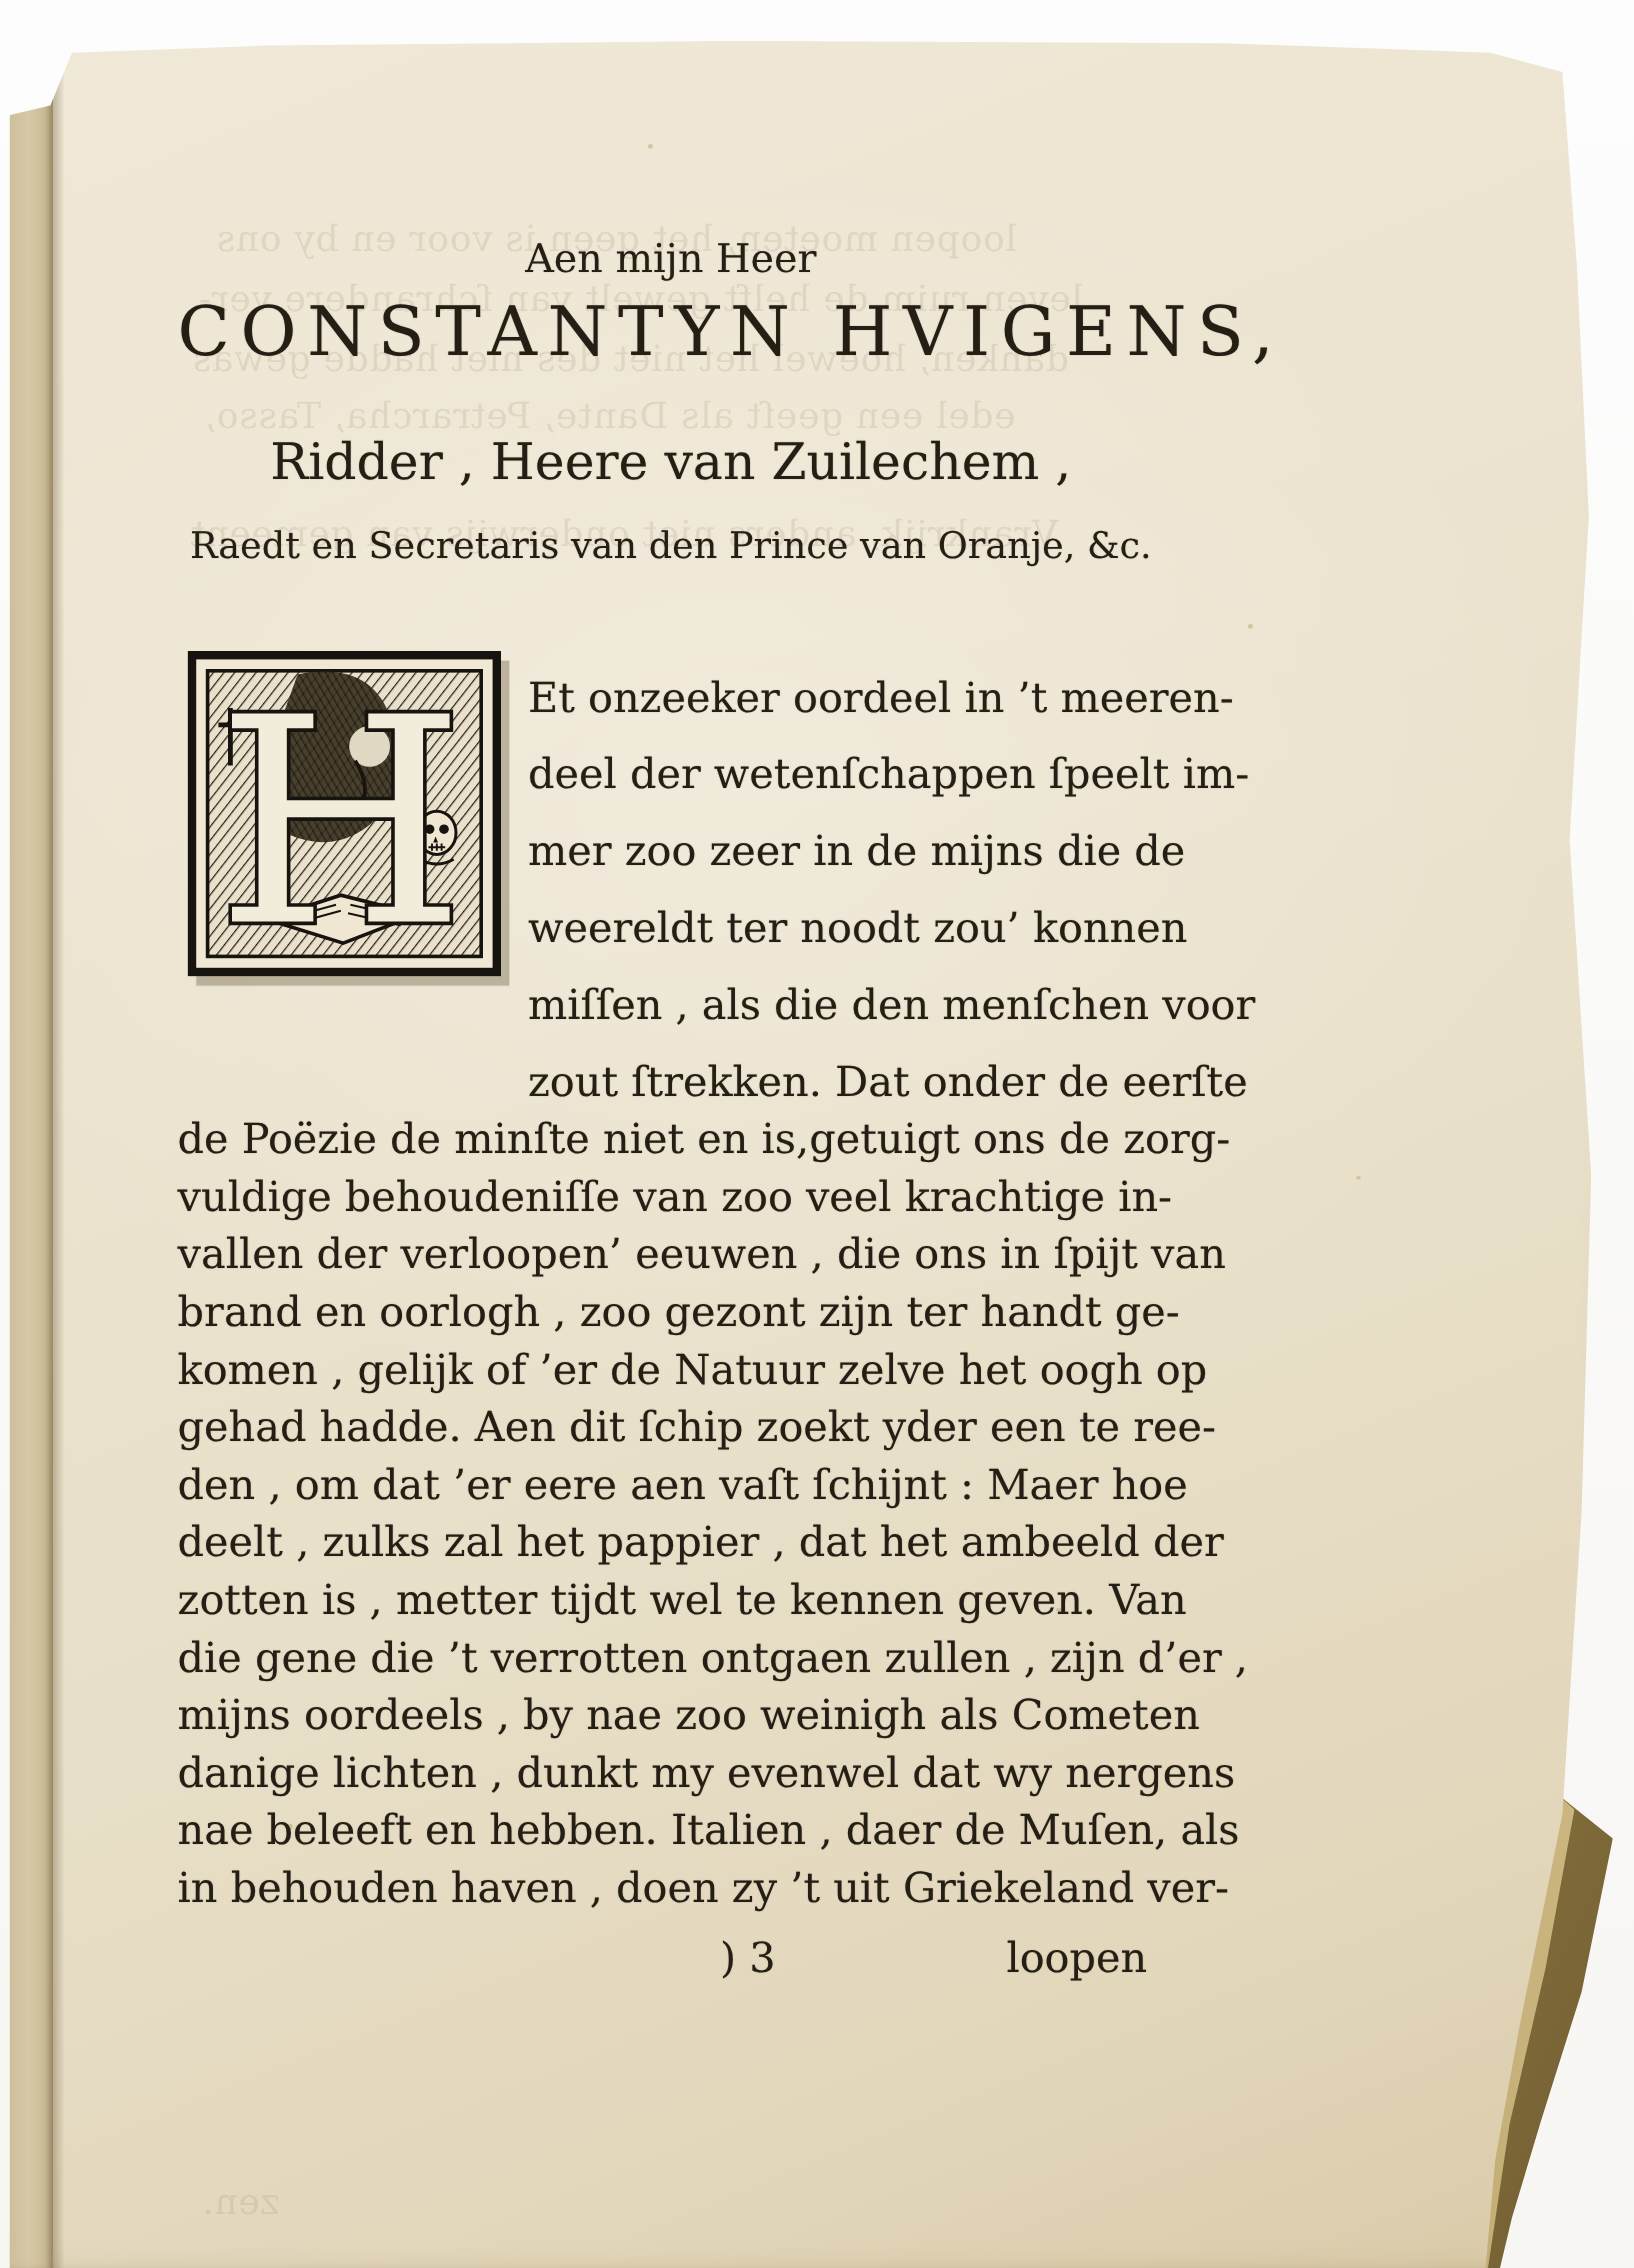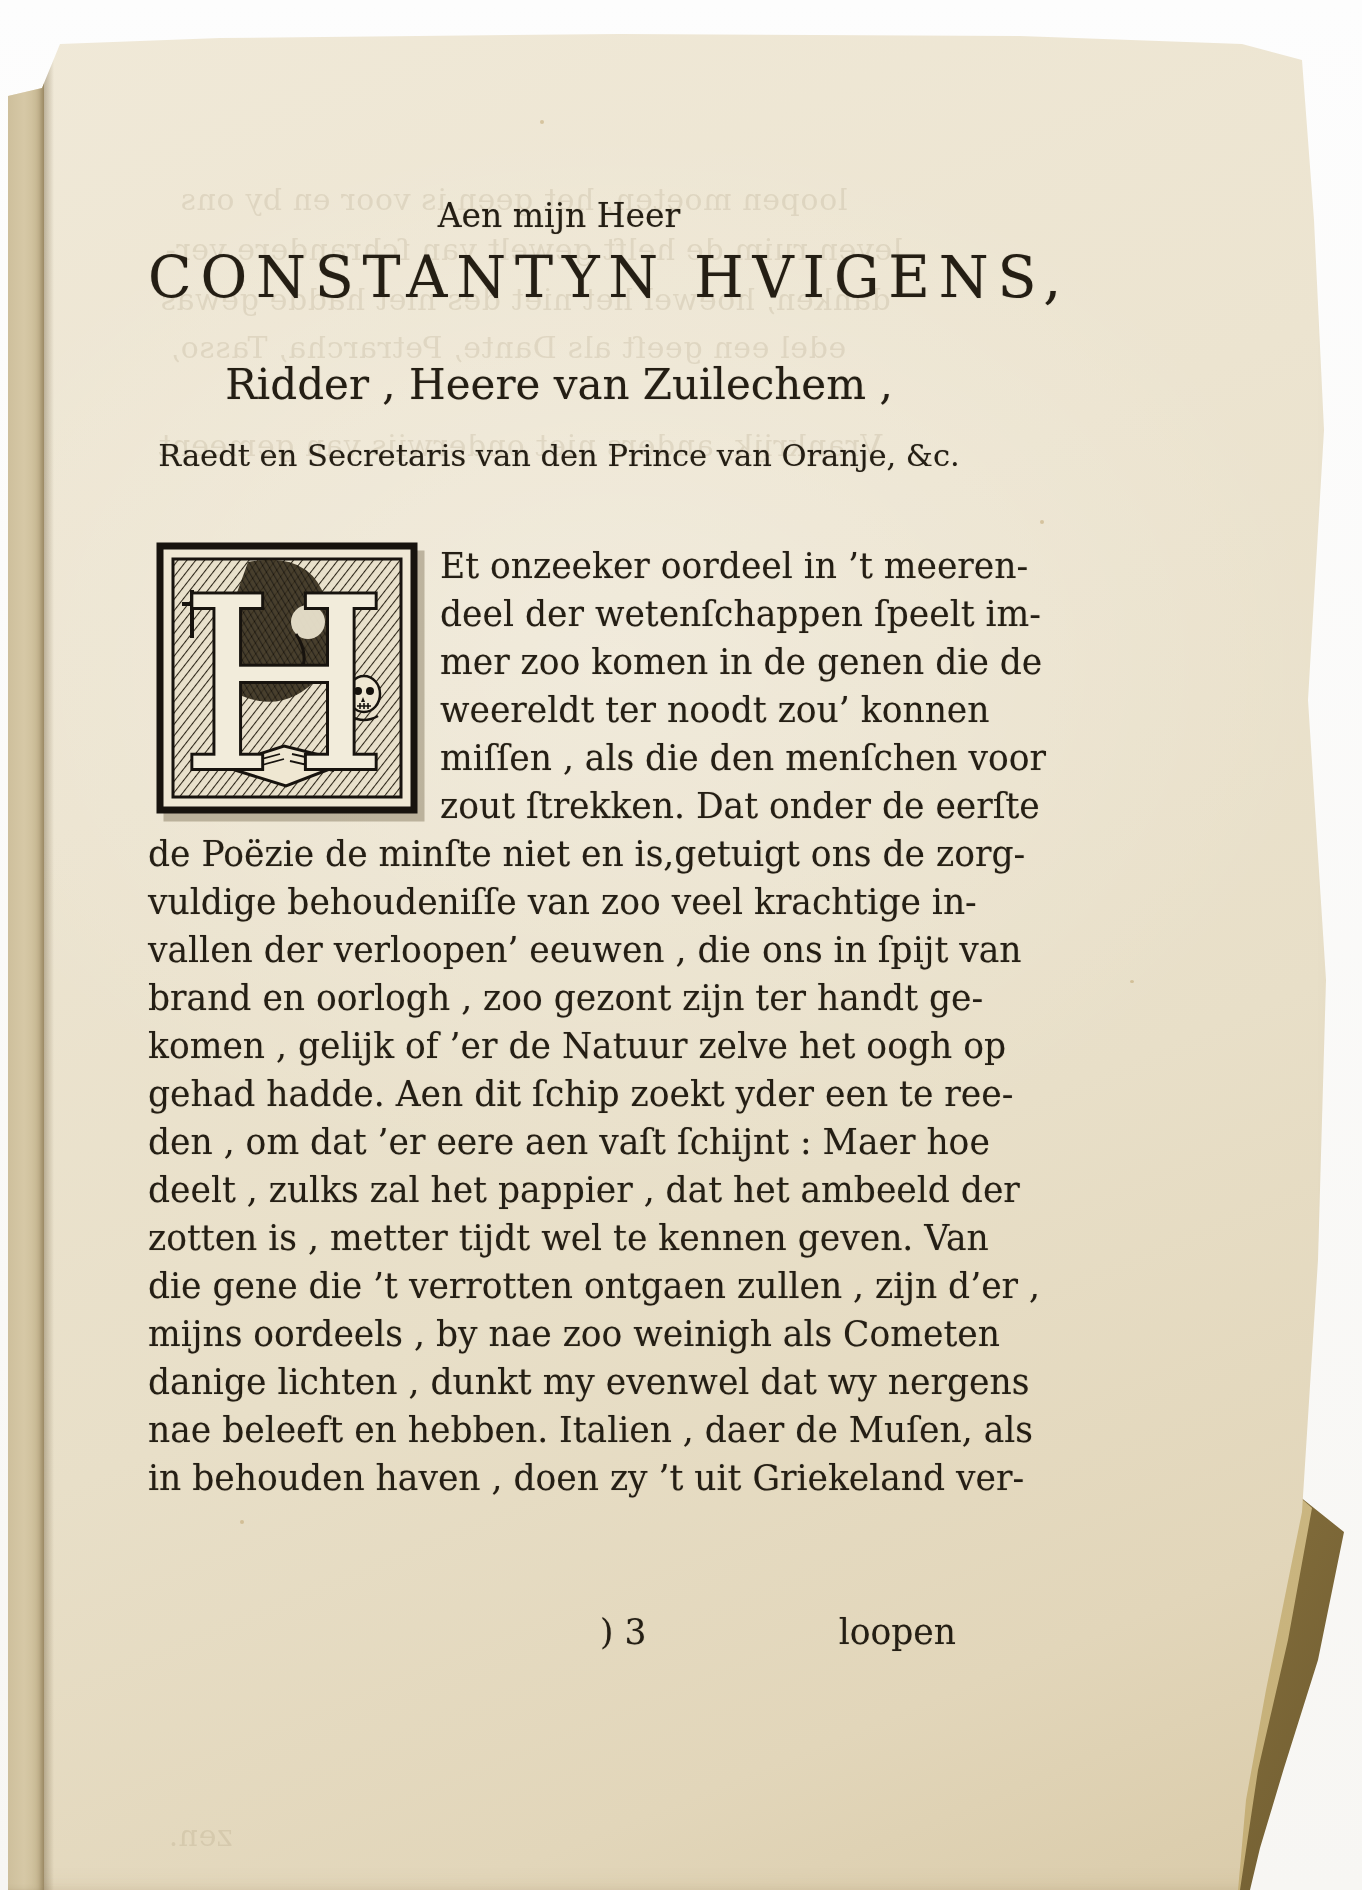--- a/index.html
+++ b/index.html
@@ -55,21 +55,21 @@
   .title-line{position:absolute;top:244px;left:0;width:100%;text-align:center;font-size:57px;letter-spacing:.155em;white-space:nowrap;}
   .subtitle-line{position:absolute;top:360px;left:0;width:100%;text-align:center;font-size:42px;}
   .office-line{position:absolute;top:438px;left:0;width:100%;text-align:center;font-size:30.5px;white-space:nowrap;}
 
   .initial-wrap{
     position:absolute;left:8px;top:542px;width:262px;height:272px;
     filter:drop-shadow(7px 8px 0 rgba(104,92,64,.38));
   }
   .body-block{position:absolute;top:542px;left:0;width:822px;font-size:34.5px;line-height:48px;}
   .line{text-align:justify;text-align-last:justify;white-space:nowrap;height:48px;}
-  .indented{margin-left:292px;}
+  .indented{margin-left:292px;margin-top:16px;}
   .footer-line{position:absolute;top:1612px;left:0;width:822px;height:48px;font-size:34.5px;}
   .sig{position:absolute;left:452px;top:0;}
   .cw{position:absolute;right:14px;top:0;}
 </style>
 </head>
 <body>
 
 <div class="stage">
 
   <div class="fore-edge"></div>
@@ -141,21 +141,21 @@
           </g>
 
           <text x="128" y="226" text-anchor="middle" font-family="DejaVu Serif, Liberation Serif, serif" font-size="238" fill="#f2ecdb" stroke="#17130e" stroke-width="6" paint-order="stroke">H</text>
         </svg>
       </div>
 
       <div class="body-block t">
         <div>
             <div class="line indented">Et onzeeker oordeel in ’t meeren-</div>
             <div class="line indented">deel der wetenſchappen ſpeelt im-</div>
-            <div class="line indented">mer zoo komen in de genen die de</div>
+            <div class="line indented">mer zoo zeer in de mijns die de</div>
             <div class="line indented">weereldt ter noodt zou’ konnen</div>
             <div class="line indented">miſſen , als die den menſchen voor</div>
             <div class="line indented">zout ſtrekken.  Dat onder de eerſte</div>
           </div>
         <div>
             <div class="line">de Poëzie de minſte niet en is,getuigt ons de zorg-</div>
             <div class="line">vuldige behoudeniſſe van zoo veel krachtige in-</div>
             <div class="line">vallen der verloopen’ eeuwen , die ons in ſpijt van</div>
             <div class="line">brand en oorlogh , zoo gezont zijn ter handt ge-</div>
             <div class="line">komen , gelijk of ’er de Natuur zelve het oogh op</div>

